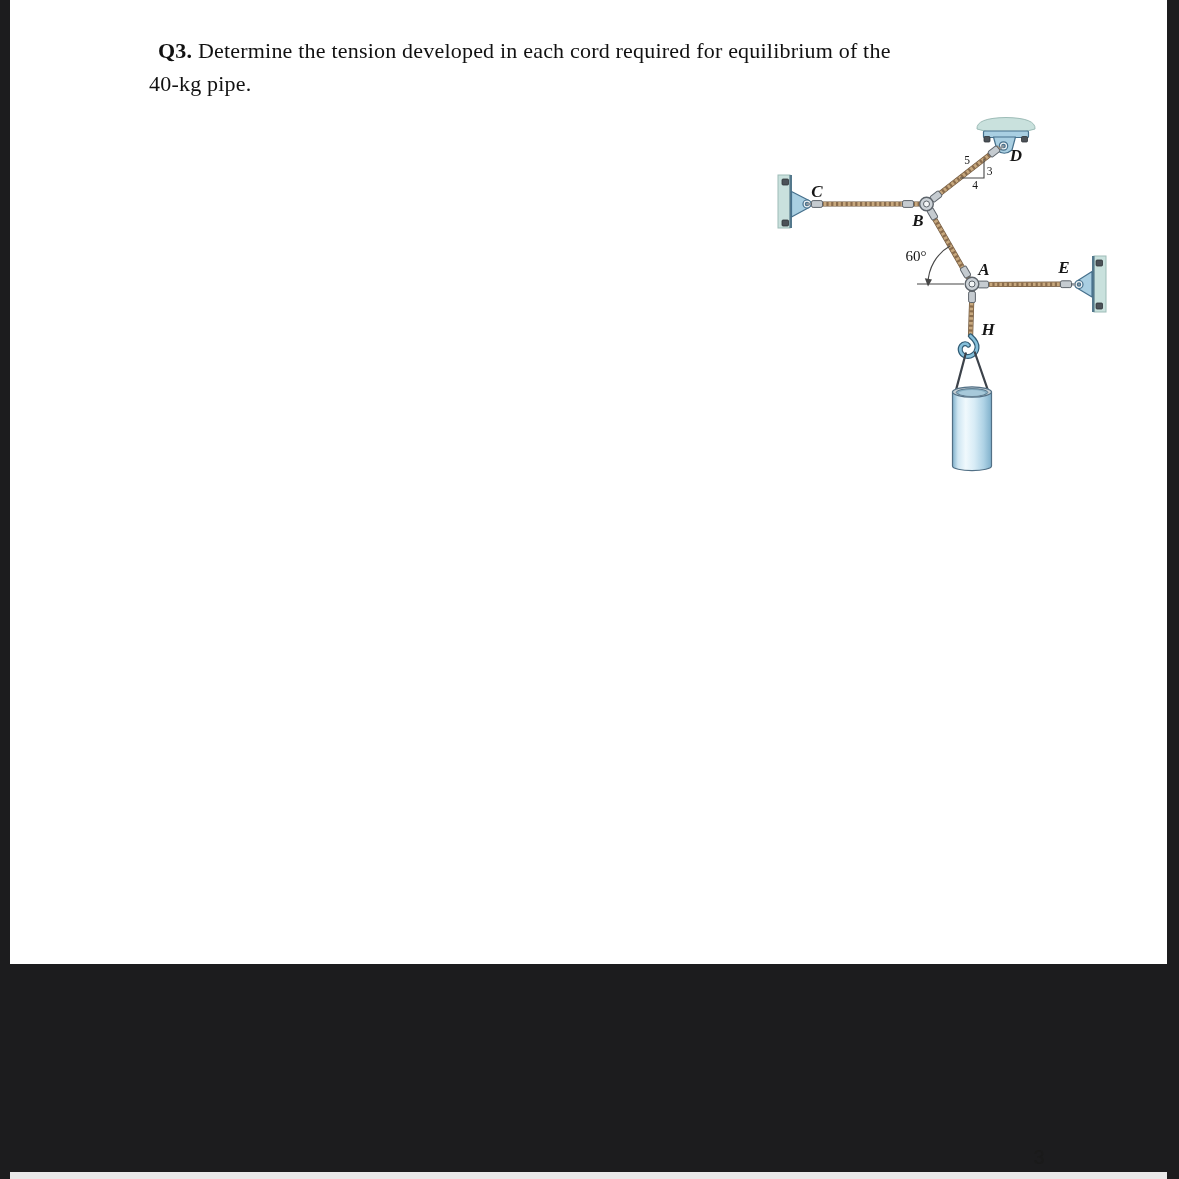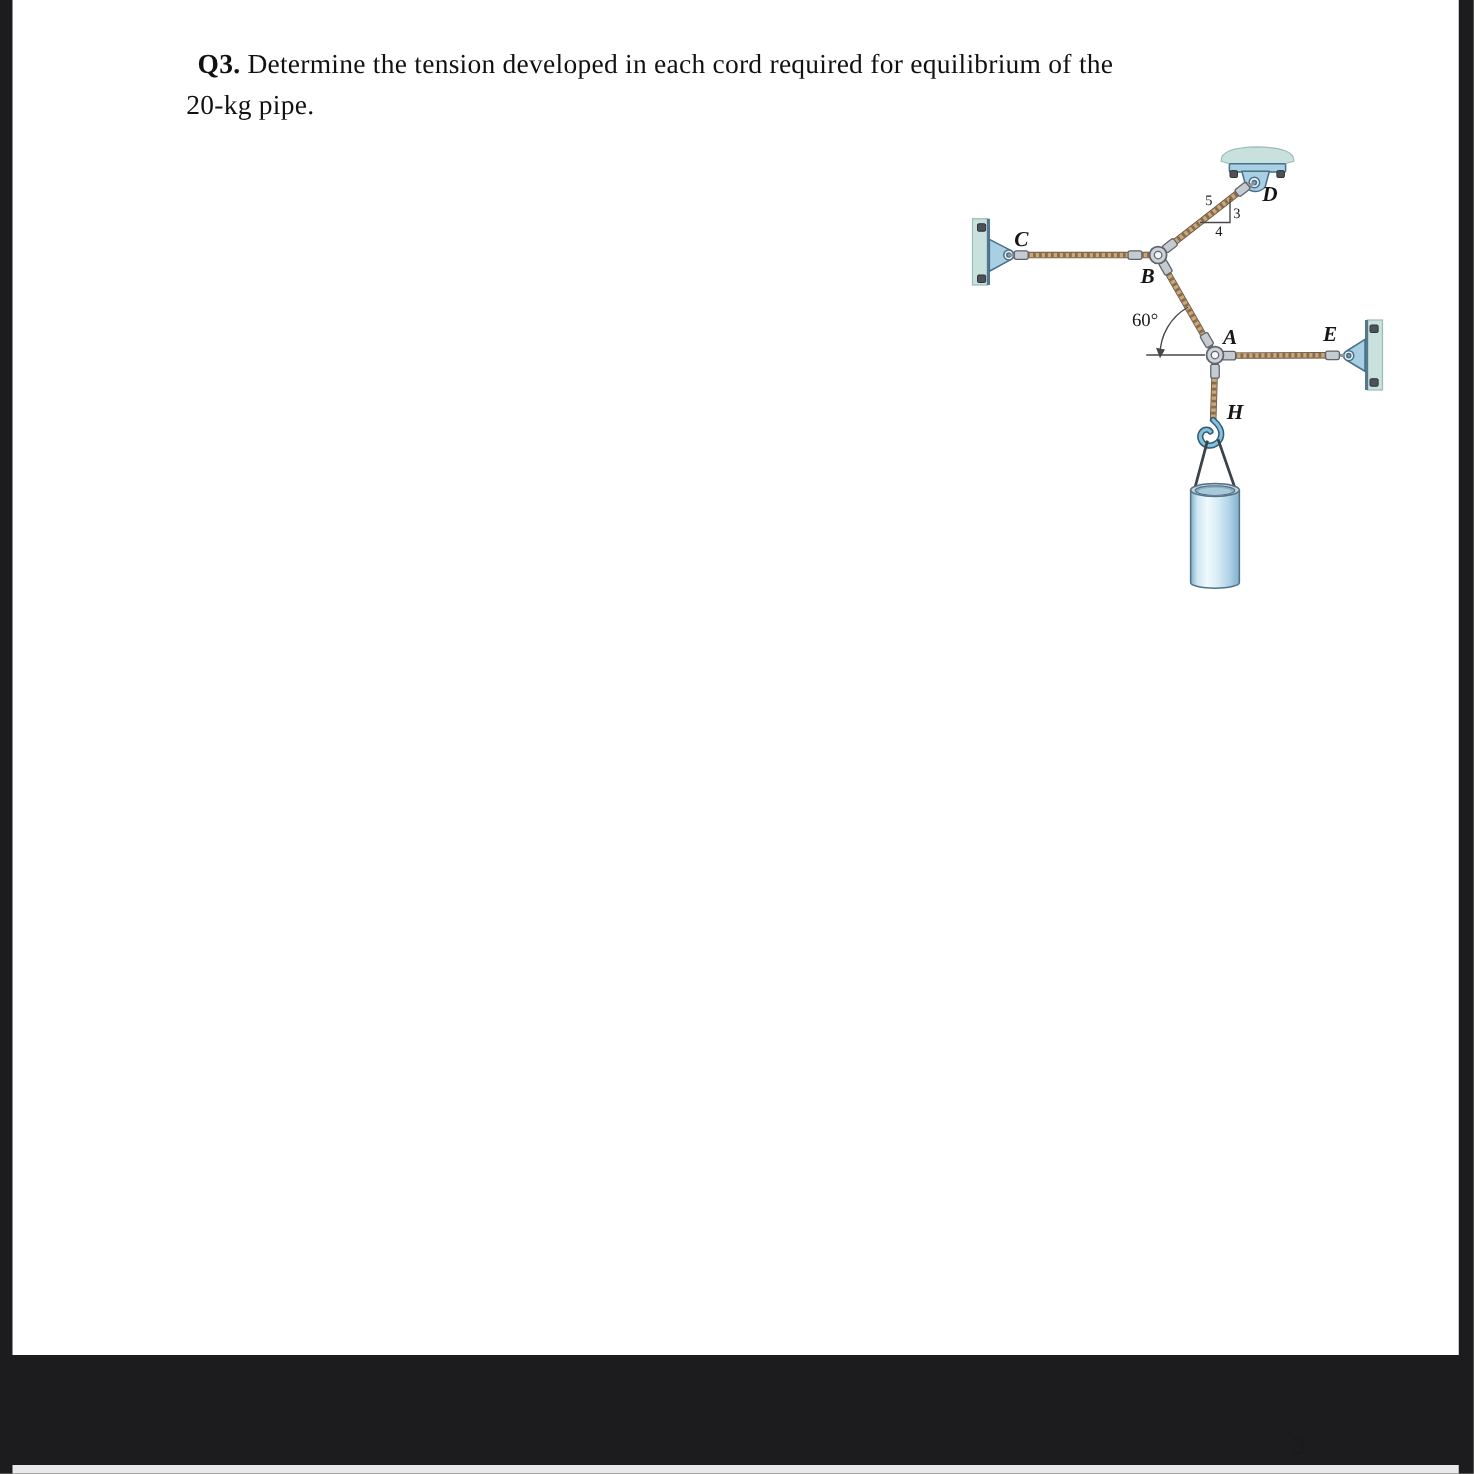--- a/index.html
+++ b/index.html
@@ -2,21 +2,21 @@
 <html><head>
 <meta charset="utf-8">
 <style>
   html,body{margin:0;padding:0;}
   body{
     width:1179px;height:1179px;overflow:hidden;position:relative;
     background:#1c1c1e;
     font-family:"Liberation Serif", serif;
   }
   #page{
-    position:absolute;left:10px;top:0;width:1157px;height:1084px;
+    position:absolute;left:10px;top:0;width:1157px;height:964px;
     background:#ffffff;
   }
   #page-bottom-edge{
     position:absolute;left:10px;bottom:0;width:1157px;height:7px;
     background:#e9e9e9;
   }
   .problem{
     position:absolute;left:139px;top:12px;width:930px;
     font-size:22px;line-height:33px;color:#111;
     letter-spacing:0.2px;
@@ -35,21 +35,21 @@
   .num-label{font-size:11.5px;}
   .angle-label{font-size:15px;}
 </style>
 </head>
 <body>
 
 <div id="page">
 
   <p class="problem"><span class="qnum">Q3.</span>
     <span>Determine the tension developed in each cord required for equilibrium of the</span><br>
-    <span>20-kg pipe.</span>
+    <span>40-kg pipe.</span>
   </p>
 
   <div class="figure-wrap">
   <svg width="350" height="395" viewBox="0 0 350 395" xmlns="http://www.w3.org/2000/svg">
     <defs>
       <linearGradient id="pipeGrad" x1="0" y1="0" x2="1" y2="0">
         <stop offset="0" stop-color="#7fb0cb"></stop>
         <stop offset="0.14" stop-color="#cfe6f2"></stop>
         <stop offset="0.34" stop-color="#f0f9fd"></stop>
         <stop offset="0.56" stop-color="#d8ecf6"></stop>

